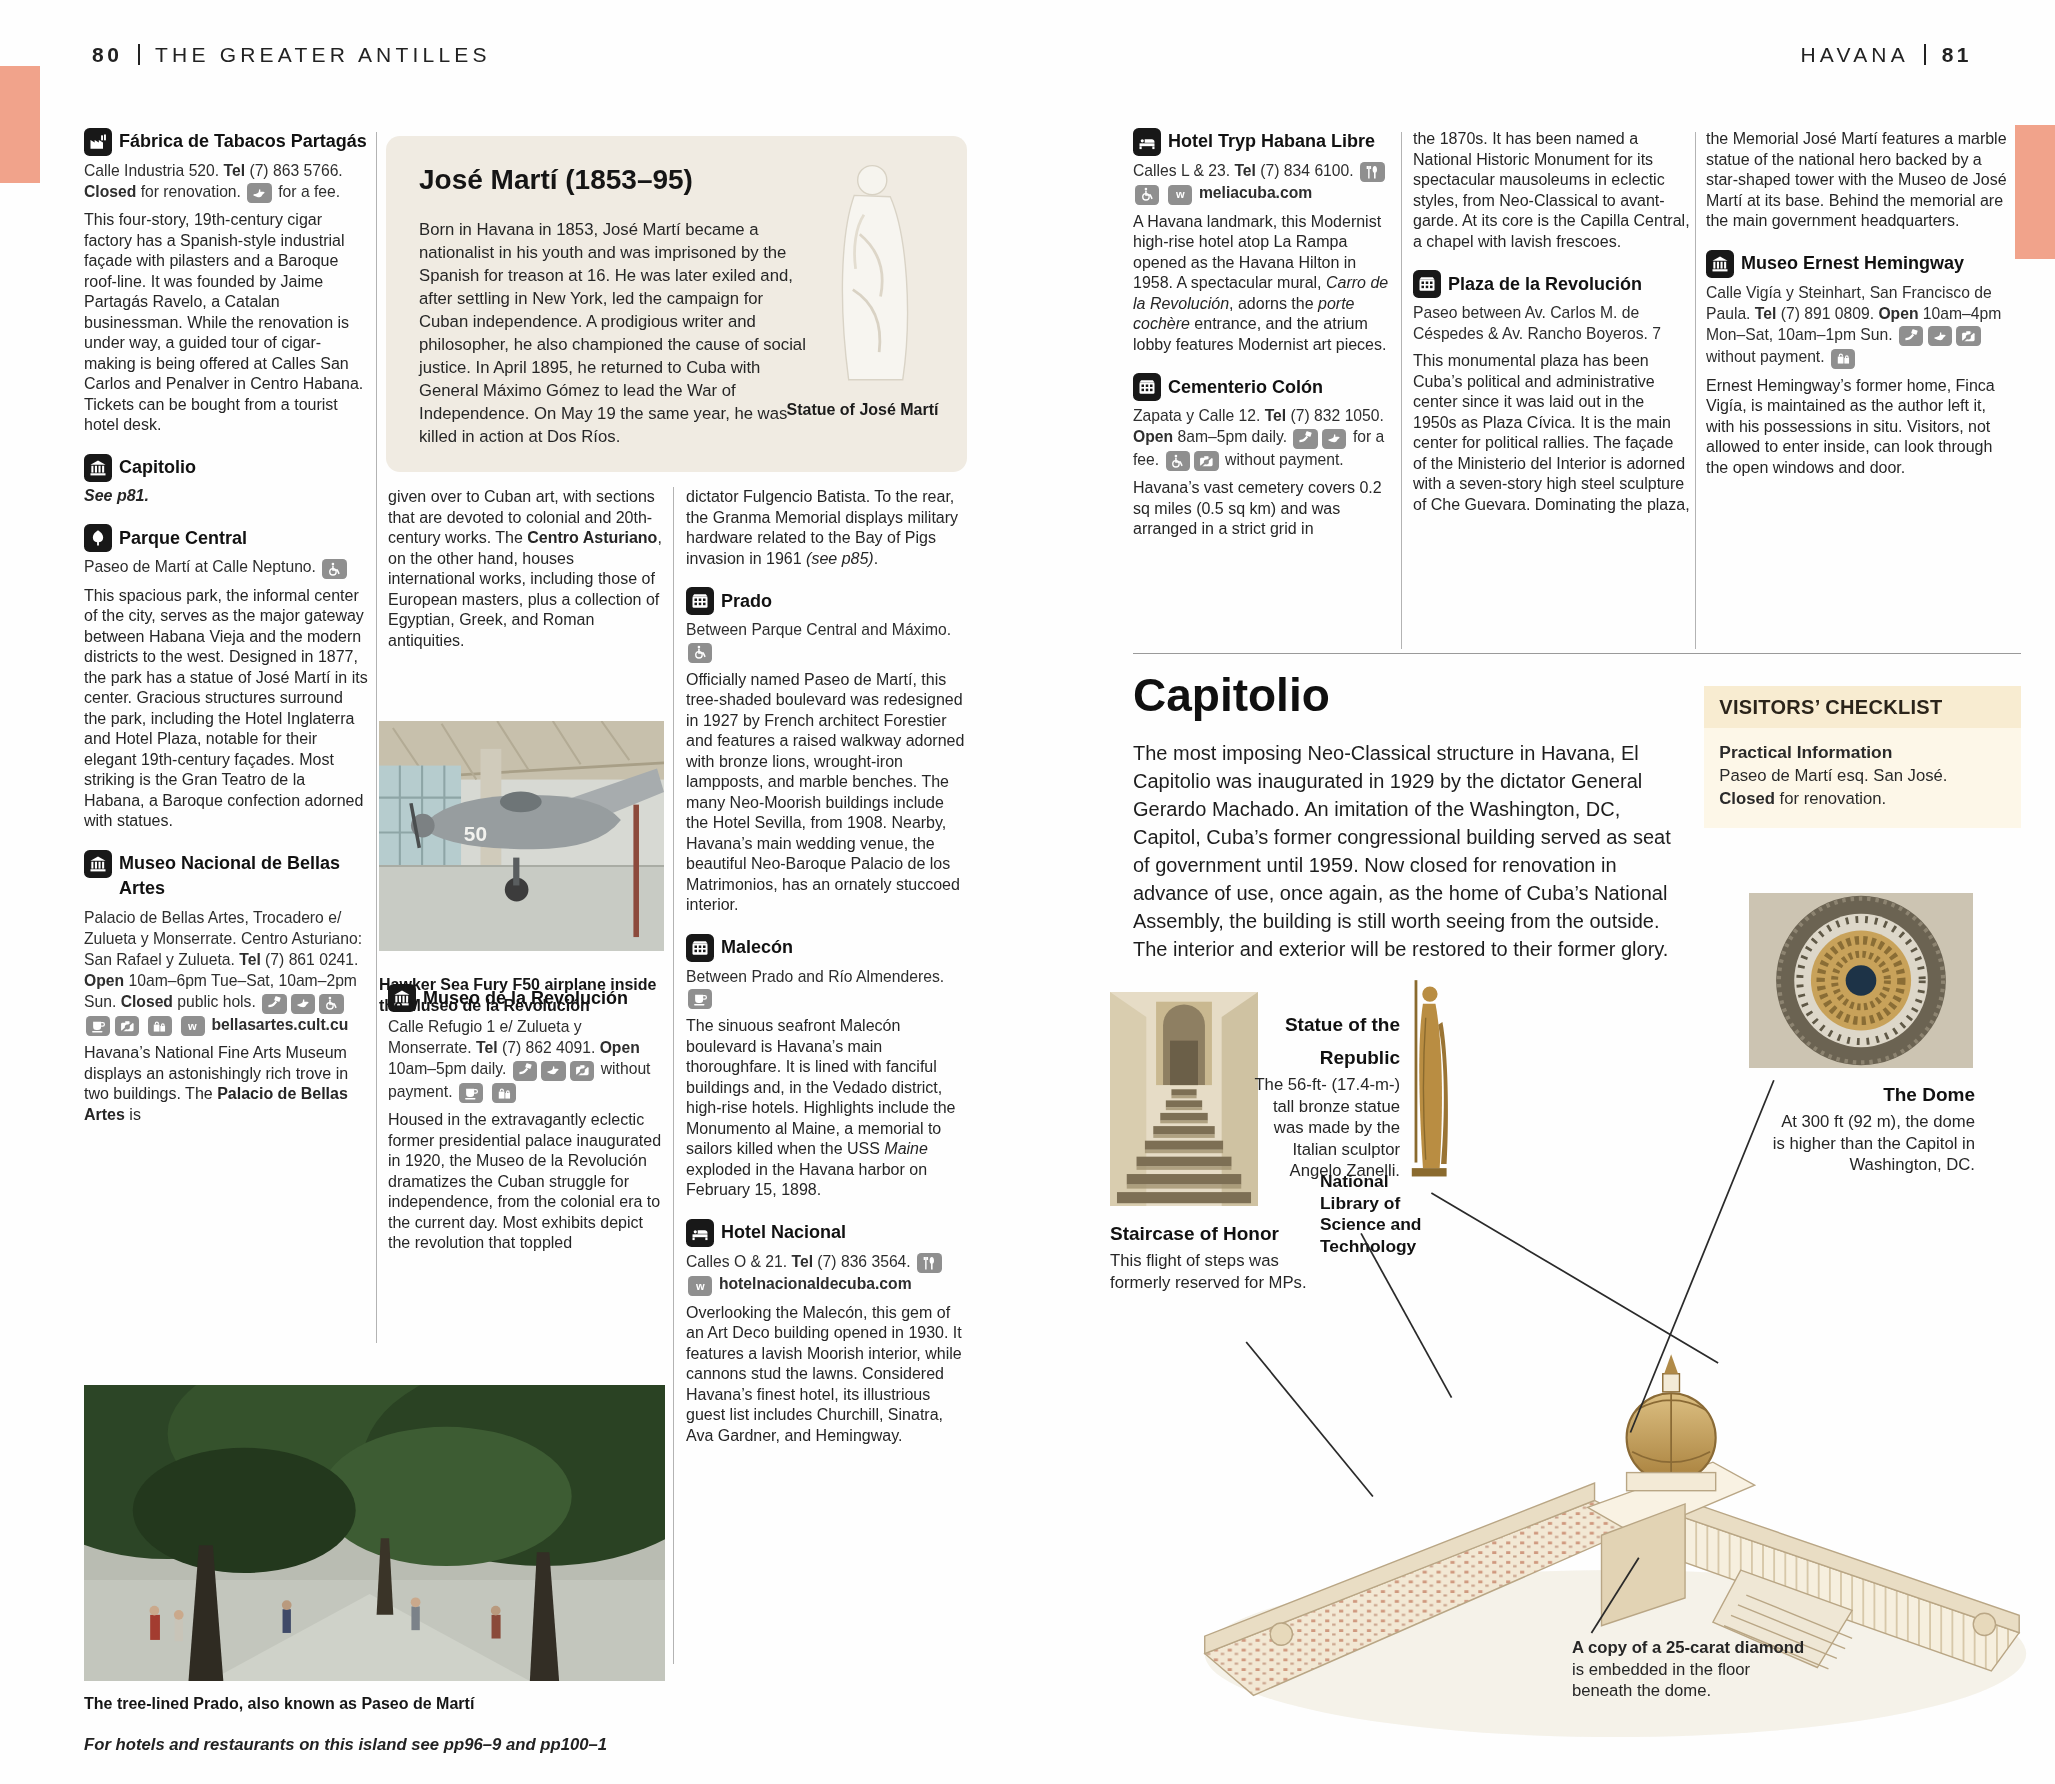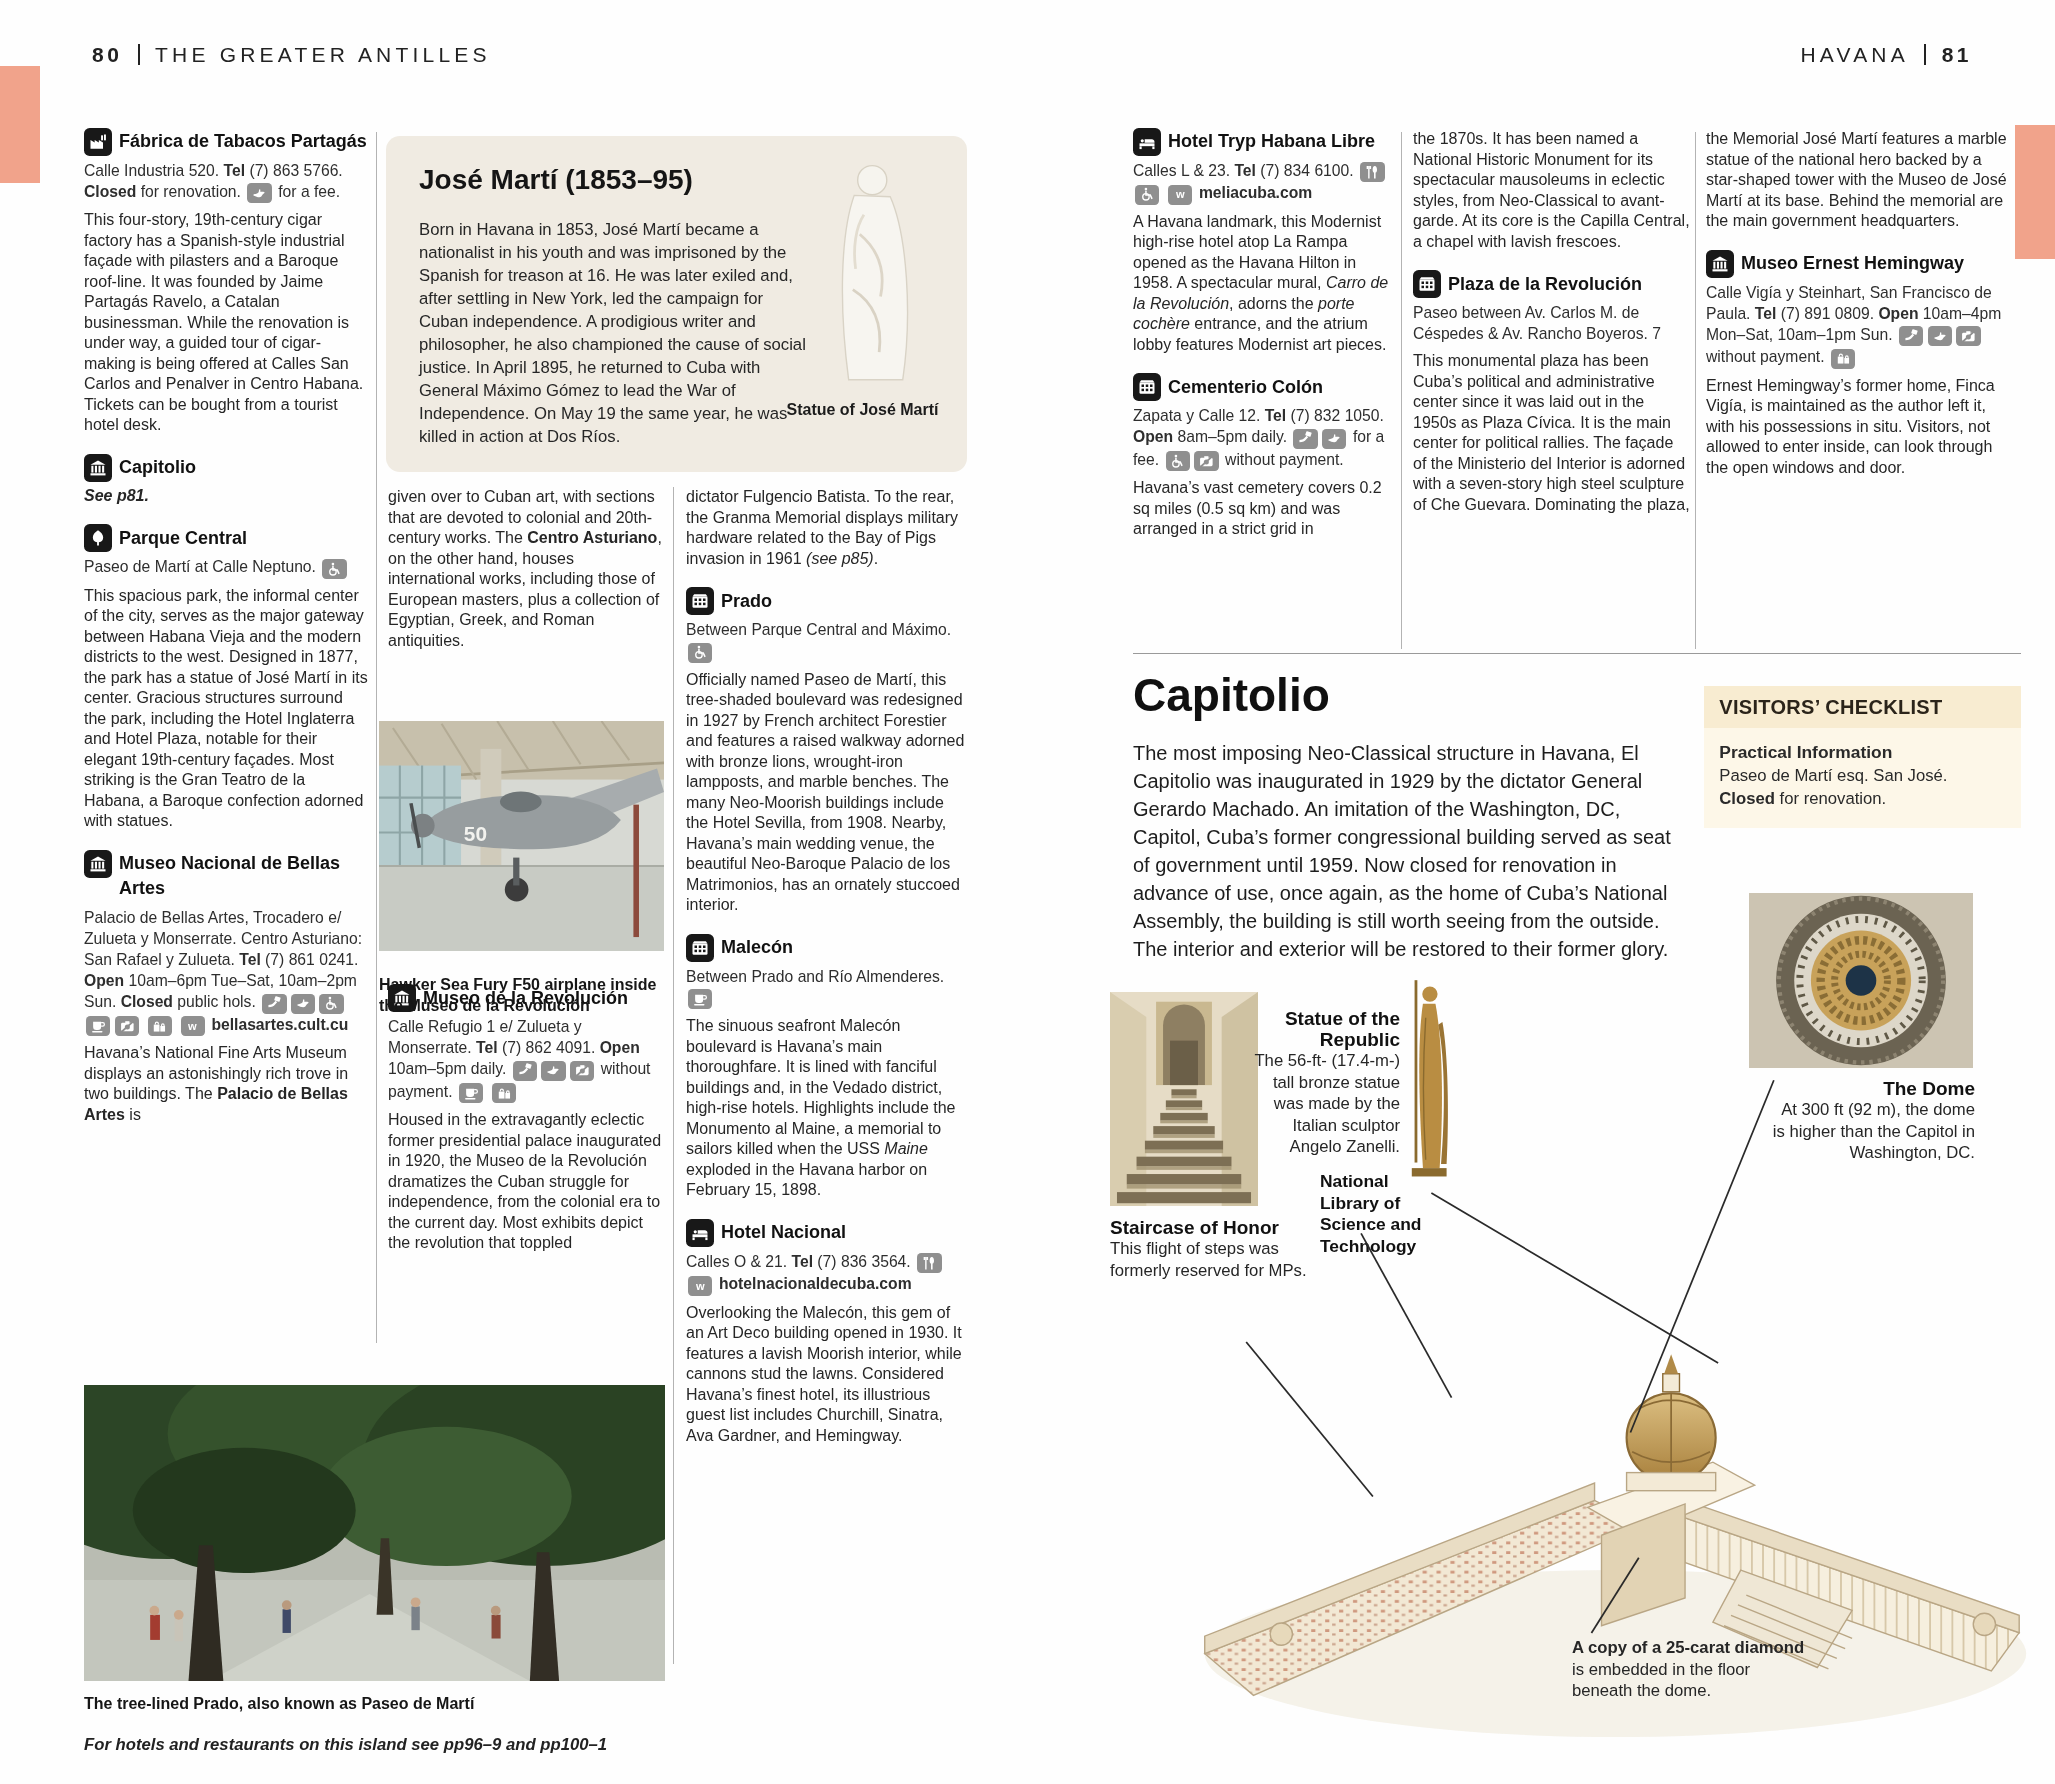--- a/index.html
+++ b/index.html
@@ -43,21 +43,21 @@
   .caption{position:absolute;font-size:16px;line-height:21px;font-weight:600;color:#161616;}
   .footer-note{position:absolute;font-size:16.7px;font-weight:bold;font-style:italic;color:#222;}
   
   .cap-title{position:absolute;left:1133px;top:668px;font-size:46px;font-weight:bold;color:#101010;}
   .cap-intro{position:absolute;left:1133px;top:739px;width:557px;font-size:20px;line-height:28px;color:#1d1d1d;}
   .checklist{position:absolute;left:1704px;top:686px;width:317px;}
   .check-head{background:#f8ecd1;padding:9.7px 15.3px;font-size:20px;font-weight:bold;color:#2b241a;letter-spacing:0.3px;}
   .check-body{background:#fdf7e8;padding:12.5px 15.3px 18px;font-size:16.7px;line-height:23px;color:#2a2a2a;}
   .check-body .pi{font-weight:bold;font-size:17.4px;}
   
-  .ann-title{font-weight:bold;font-size:19px;line-height:21px;color:#111;}
+  .ann-title{font-weight:bold;font-size:19px;line-height:33px;color:#111;}
   .ann-text{font-size:16.7px;line-height:21.6px;color:#262626;}
   .ann{position:absolute;}
   .r{text-align:right;}
   .lead-svg,.cutaway{position:absolute;pointer-events:none;}
 </style>
 </head>
 <body>
 
 <div class="page">
 

